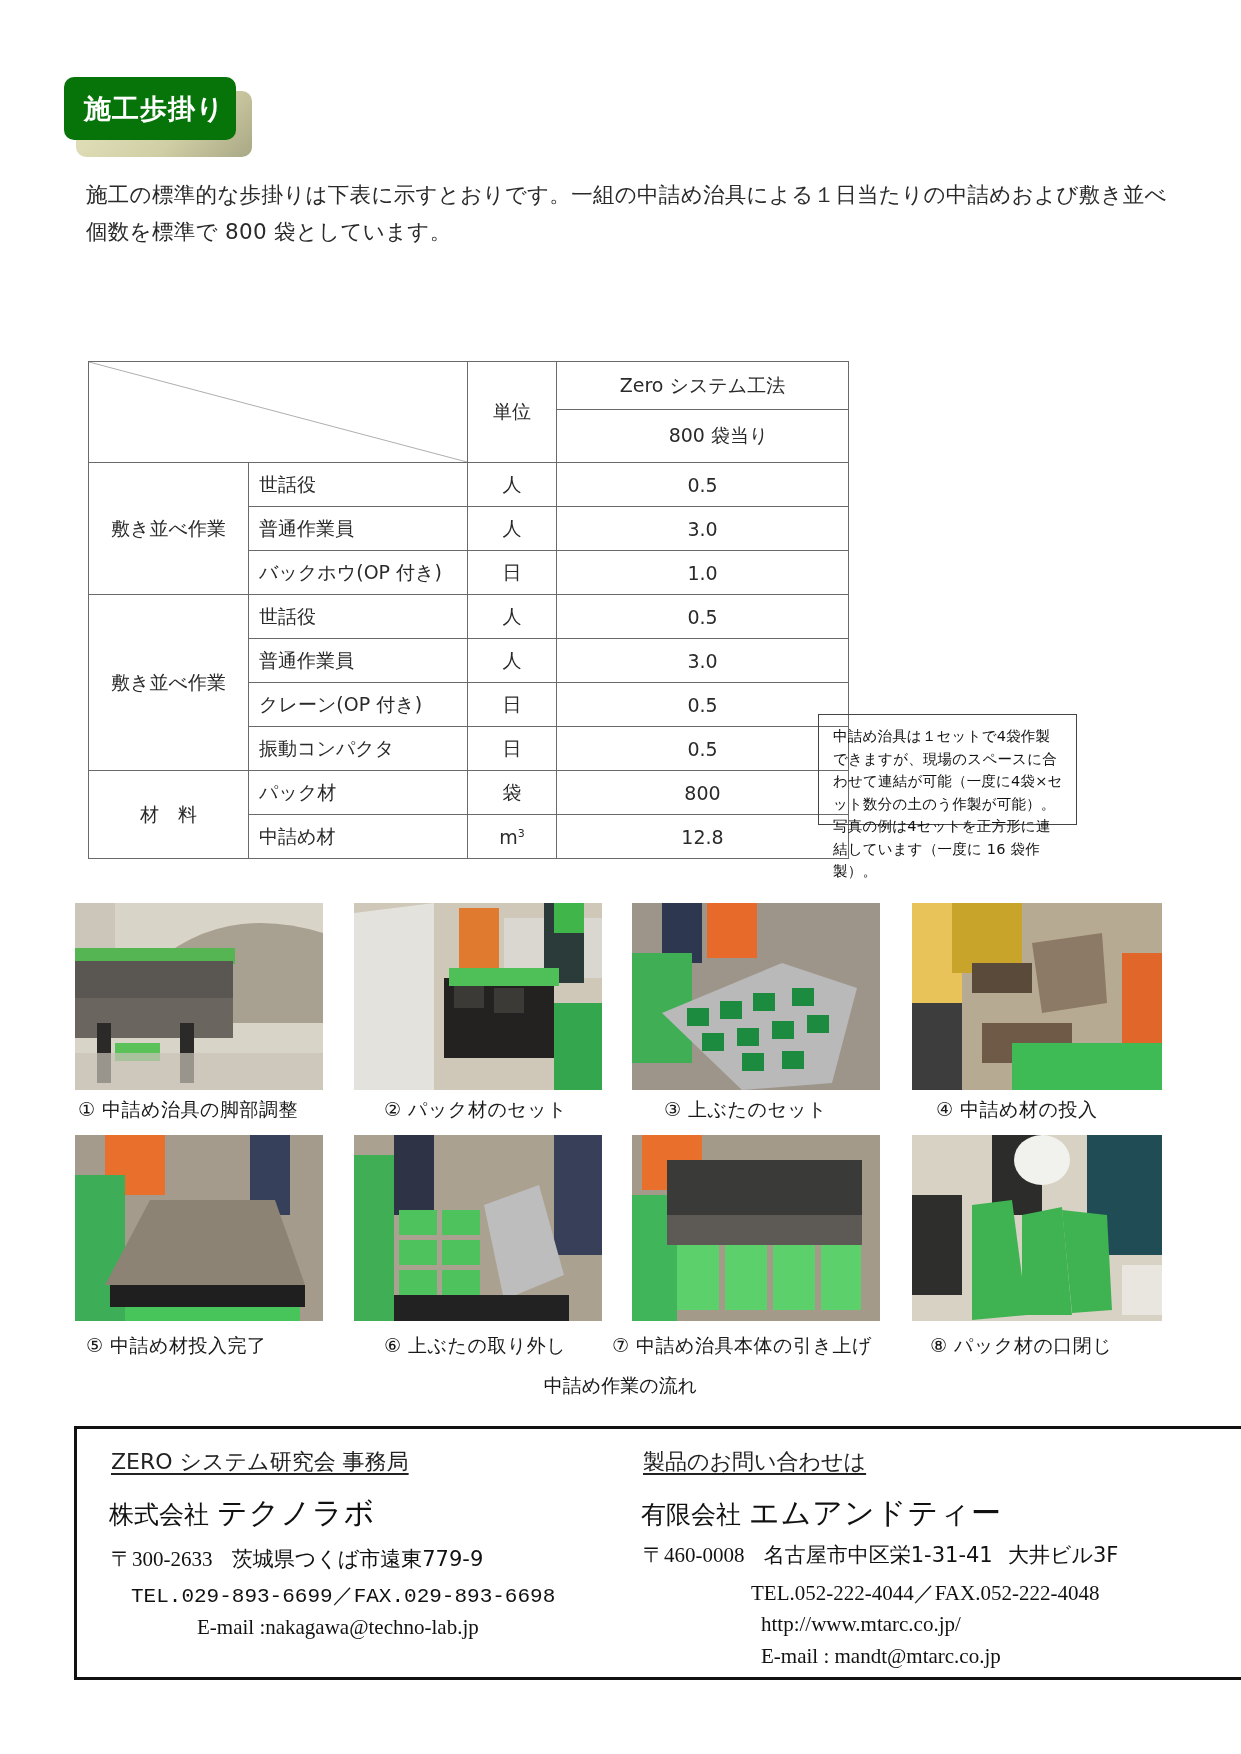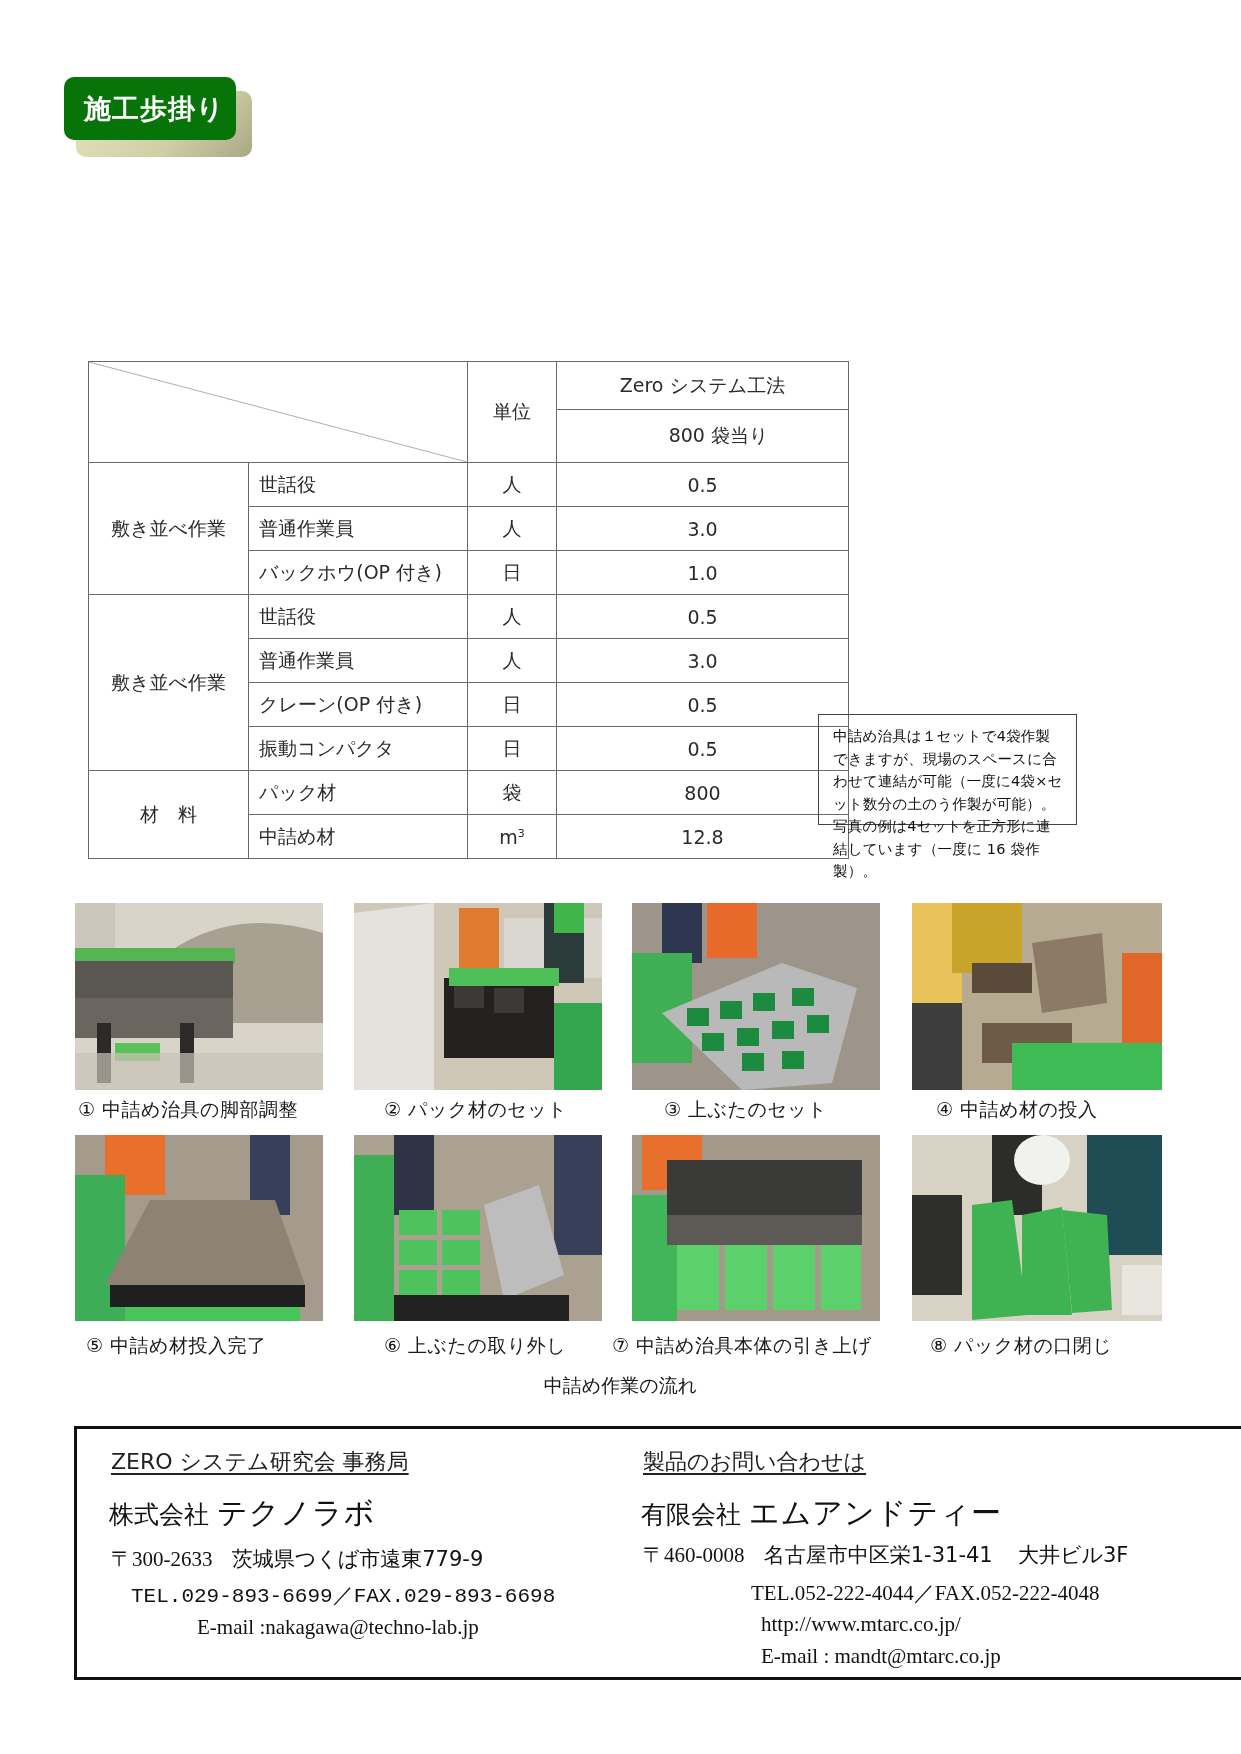--- a/index.html
+++ b/index.html
@@ -51,20 +51,21 @@
 </style>
 </head>
 <body>
 
 <div class="badge-wrap">
   <div class="badge-shadow"></div>
   <div class="badge">施工歩掛り</div>
 </div>
 
 <div class="intro">
+  <p>施工の標準的な歩掛りは下表に示すとおりです。一組の中詰め治具による１日当たりの中詰めおよび敷き並べ個数を標準で 800 袋としています。</p>
 </div>
 
 <table class="kakari">
   <colgroup>
     <col style="width:160px">
       <col style="width:219px">
       <col style="width:89px">
       <col style="width:292px">
   </colgroup>
   <tbody>
@@ -288,19 +289,19 @@
 
   <div class="c-right" style="left:566px;">
     <div class="c-head" style="position:absolute;top:18px;left:0;">製品のお問い合わせは</div>
     <div class="c-company" style="position:absolute;top:64px;left:-2px;">
       <span>有限会社</span>
       <span class="big">エムアンドティー</span>
     </div>
     <div class="c-line" style="position:absolute;top:112px;left:0;">
       <span>〒460-0008</span>
       <span class="c-addr-jp" style="margin-left:14px;">名古屋市中区栄1-31-41</span>
-      <span class="c-addr-jp" style="margin-left:20px;">大井ビル3F</span>
+      <span class="c-addr-jp" style="margin-left:10px;">大井ビル3F</span>
     </div>
     <div class="c-line" style="position:absolute;top:150px;left:108px;">TEL.052-222-4044／FAX.052-222-4048</div>
     <div class="c-line" style="position:absolute;top:183px;left:118px;">http://www.mtarc.co.jp/</div>
     <div class="c-line" style="position:absolute;top:215px;left:118px;">E-mail : mandt@mtarc.co.jp</div>
   </div>
 </div>
 
 </body></html>

